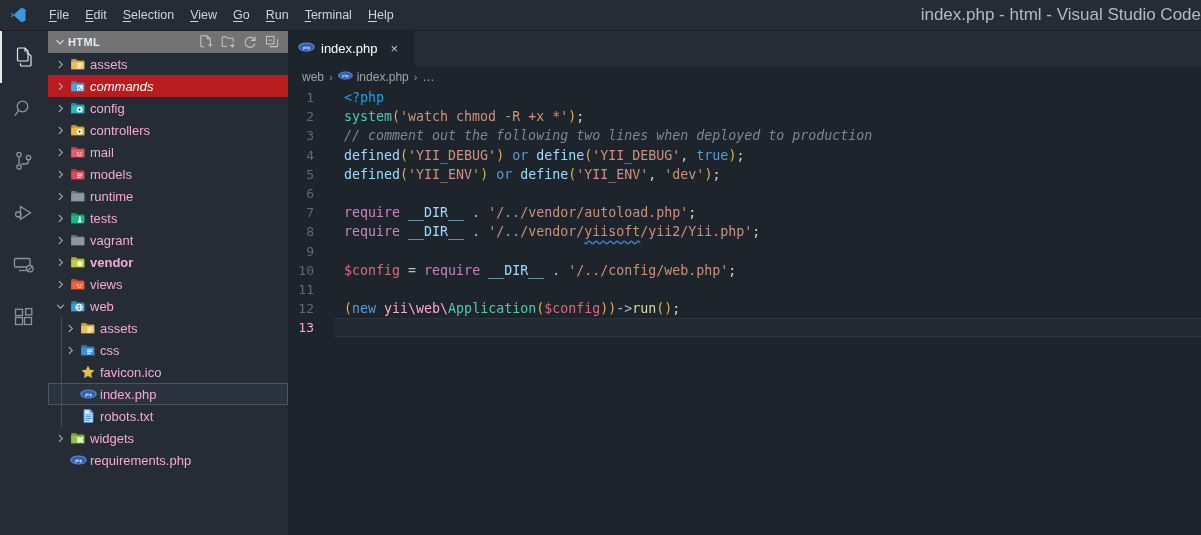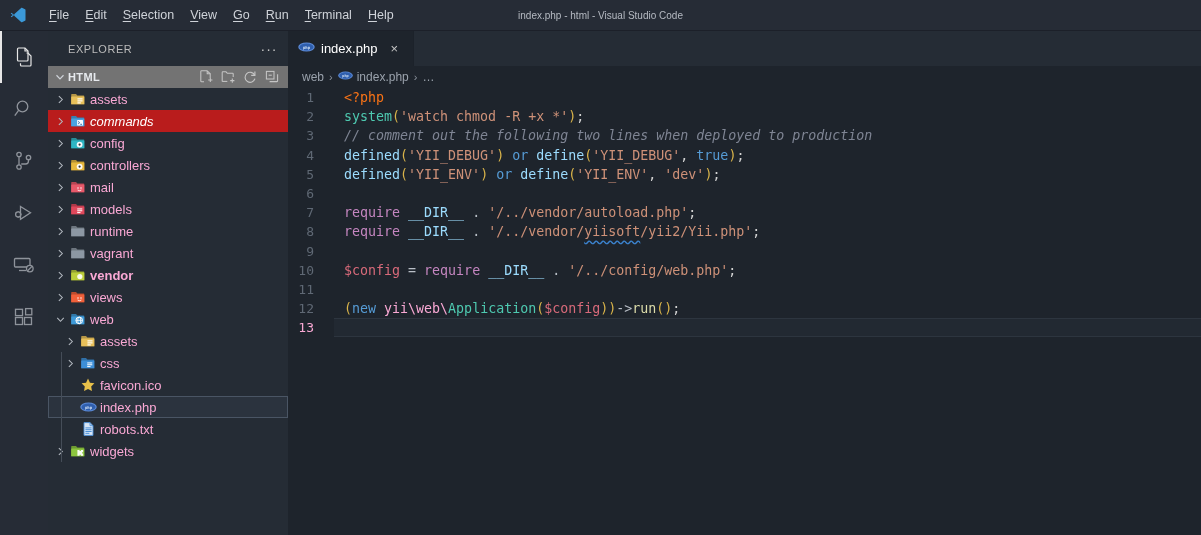--- a/index.html
+++ b/index.html
@@ -20,22 +20,22 @@
   }
   .vscode-logo{width:30px;height:30px;display:flex;align-items:center;justify-content:center;margin-left:3px;}
   .vscode-logo svg{display:block;}
   .menubar{display:flex;align-items:center;height:30px;margin-left:8px;}
   .menu-item{
     padding:3px 8px;font-size:12.5px;color:#cfd3d9;cursor:default;white-space:nowrap;
     line-height:16px;border-radius:3px;
   }
   .menu-item u{text-decoration:underline;text-underline-offset:2px;}
   .window-title{
-    position:absolute;left:0;right:0;text-align:center;
-    font-size:10px;color:#b5bac2;pointer-events:none;
+    position:absolute;left:0;right:0;text-align:right;
+    font-size:17px;color:#b5bac2;pointer-events:none;
   }
 
   
   .bodyrow{display:flex;flex:1;min-height:0;}
 
   
   .activitybar{
     width:48px;min-width:48px;background:#262c36;
     display:flex;flex-direction:column;align-items:center;
   }
@@ -133,21 +133,21 @@
     background:#222932;
   }
   .ln{
     width:46px;min-width:46px;text-align:right;padding-right:20px;box-sizing:border-box;
     color:#5f6874;font-family:"DejaVu Sans Mono","Liberation Mono",monospace;font-size:13px;
     user-select:none;
   }
   .linecontent{flex:1;padding-left:10px;height:19.2px;line-height:19.2px;display:block;min-width:0;}
 
   
-  .t-tag{color:#f97316;}
+  .t-tag{color:#0ea5e9;}
   .t-fn{color:#4ec9b0;}
   .t-call{color:#dcdcaa;}
   .t-punc{color:#d4d4d4;}
   .t-paren{color:#d9b44a;}
   .t-str{color:#ce9178;}
   .t-cmt{color:#7f8594;font-style:italic;}
   .t-kw{color:#569cd6;}
   .t-var{color:#9cdcfe;}
   .t-varpink{color:#d86a7a;}
   .t-magic{color:#c586c0;}
@@ -246,24 +246,20 @@
             <rect x="3.5" y="12.5" width="7" height="7"></rect>
             <rect x="3.5" y="4.3" width="7" height="6.3"></rect>
             <rect x="12.5" y="12.5" width="7" height="7"></rect>
             <rect x="13.6" y="3.6" width="6.2" height="6.2"></rect>
           </svg>
         </span>
       </div>
     </div>
 
     <div class="sidebar">
-      <div class="sb-title">
-        <span class="label">EXPLORER</span>
-        <span class="sb-dots">···</span>
-      </div>
 
       <div class="sb-section-head">
         <span class="twisty">
           <svg width="14" height="14" viewBox="0 0 16 16" fill="none" stroke="#cfd3d9" stroke-width="1.35">
             <path d="M4 6 L8 10.2 L12 6"></path>
           </svg>
         </span>
         <span class="name">HTML</span>
         <span class="sb-actions">
           <span class="sb-act">
@@ -424,20 +420,37 @@
             <span class="fname">runtime</span>
           </div>
           <div class="row" style="padding-left: 4px;">
             <span class="arrow">
               <svg width="13" height="13" viewBox="0 0 16 16" fill="none" stroke="#b4bac1" stroke-width="1.3">
                 <path d="M6 3.8 L10.2 8 L6 12.2"></path>
               </svg>
             </span>
             <span class="ficon">
               <svg width="16" height="16" viewBox="0 0 16 16">
+                <path d="M1.2 13.2 V3.6 a.7 .7 0 0 1 .7 -.7 H6 L7.4 4.6 H13.6 a.7 .7 0 0 1 .7 .7 V13.2 Z" fill="#119069"></path>
+                <path d="M1.2 13.2 V6.1 a.7 .7 0 0 1 .7 -.7 H13.6 a.7 .7 0 0 1 .7 .7 V13.2 Z" fill="#16b886"></path>
+                <g>
+                  <path d="M8.9 6.6 H10.6 V9.4 L11.9 12.4 H7.6 L8.9 9.4 Z" fill="#ffffff" opacity=".95"></path>
+                </g>
+              </svg>
+            </span>
+            <span class="fname">tests</span>
+          </div>
+          <div class="row" style="padding-left: 4px;">
+            <span class="arrow">
+              <svg width="13" height="13" viewBox="0 0 16 16" fill="none" stroke="#b4bac1" stroke-width="1.3">
+                <path d="M6 3.8 L10.2 8 L6 12.2"></path>
+              </svg>
+            </span>
+            <span class="ficon">
+              <svg width="16" height="16" viewBox="0 0 16 16">
                 <path d="M1.2 13.2 V3.6 a.7 .7 0 0 1 .7 -.7 H6 L7.4 4.6 H13.6 a.7 .7 0 0 1 .7 .7 V13.2 Z" fill="#6d767f"></path>
                 <path d="M1.2 13.2 V6.1 a.7 .7 0 0 1 .7 -.7 H13.6 a.7 .7 0 0 1 .7 .7 V13.2 Z" fill="#8c97a3"></path>
               </svg>
             </span>
             <span class="fname">vagrant</span>
           </div>
           <div class="row" style="padding-left: 4px; font-weight: bold;">
             <span class="arrow">
               <svg width="13" height="13" viewBox="0 0 16 16" fill="none" stroke="#b4bac1" stroke-width="1.3">
                 <path d="M6 3.8 L10.2 8 L6 12.2"></path>
@@ -585,20 +598,35 @@
             <span class="ficon">
               <svg width="16" height="16" viewBox="0 0 16 16">
                 <path d="M1.2 13.2 V3.6 a.7 .7 0 0 1 .7 -.7 H6 L7.4 4.6 H13.6 a.7 .7 0 0 1 .7 .7 V13.2 Z" fill="#6d9a31"></path>
                 <path d="M1.2 13.2 V6.1 a.7 .7 0 0 1 .7 -.7 H13.6 a.7 .7 0 0 1 .7 .7 V13.2 Z" fill="#8cc63f"></path>
                 <g>
                   <path d="M7.4 7 H9.6 V8.1 h1.3 V7 h2.2 V9.3 h-1.1 v1.3 h1.1 V12.8 H10.9 V11.7 H9.6 v1.1 H7.4 Z" fill="#ffffff" opacity=".92"></path>
                 </g>
               </svg>
             </span>
             <span class="fname">widgets</span>
+          </div>
+          <div class="row" style="padding-left: 4px;">
+            <span class="arrow empty">
+              <svg width="13" height="13" viewBox="0 0 16 16" fill="none" stroke="#b4bac1" stroke-width="1.3">
+                <path d="M6 3.8 L10.2 8 L6 12.2"></path>
+              </svg>
+            </span>
+            <span class="ficon">
+              <svg width="17" height="12" viewBox="0 0 34 20">
+                <ellipse cx="17" cy="10" rx="16.5" ry="9.2" fill="#5c8ad6"></ellipse>
+                <ellipse cx="17" cy="10" rx="14" ry="7.2" fill="#2f5fae"></ellipse>
+                <text x="17" y="13.4" text-anchor="middle" font-family="DejaVu Sans Mono, monospace" font-size="8" font-weight="bold" fill="#cfe0f5">php</text>
+              </svg>
+            </span>
+            <span class="fname">requirements.php</span>
           </div>
           <div class="guide" style="left: 13px; top: 264px; height: 110px; bottom: auto;"></div>
         </div>
     </div>
 
     <div class="editorarea">
 
       <div class="tabsbar">
         <div class="tab active">
           <span>

